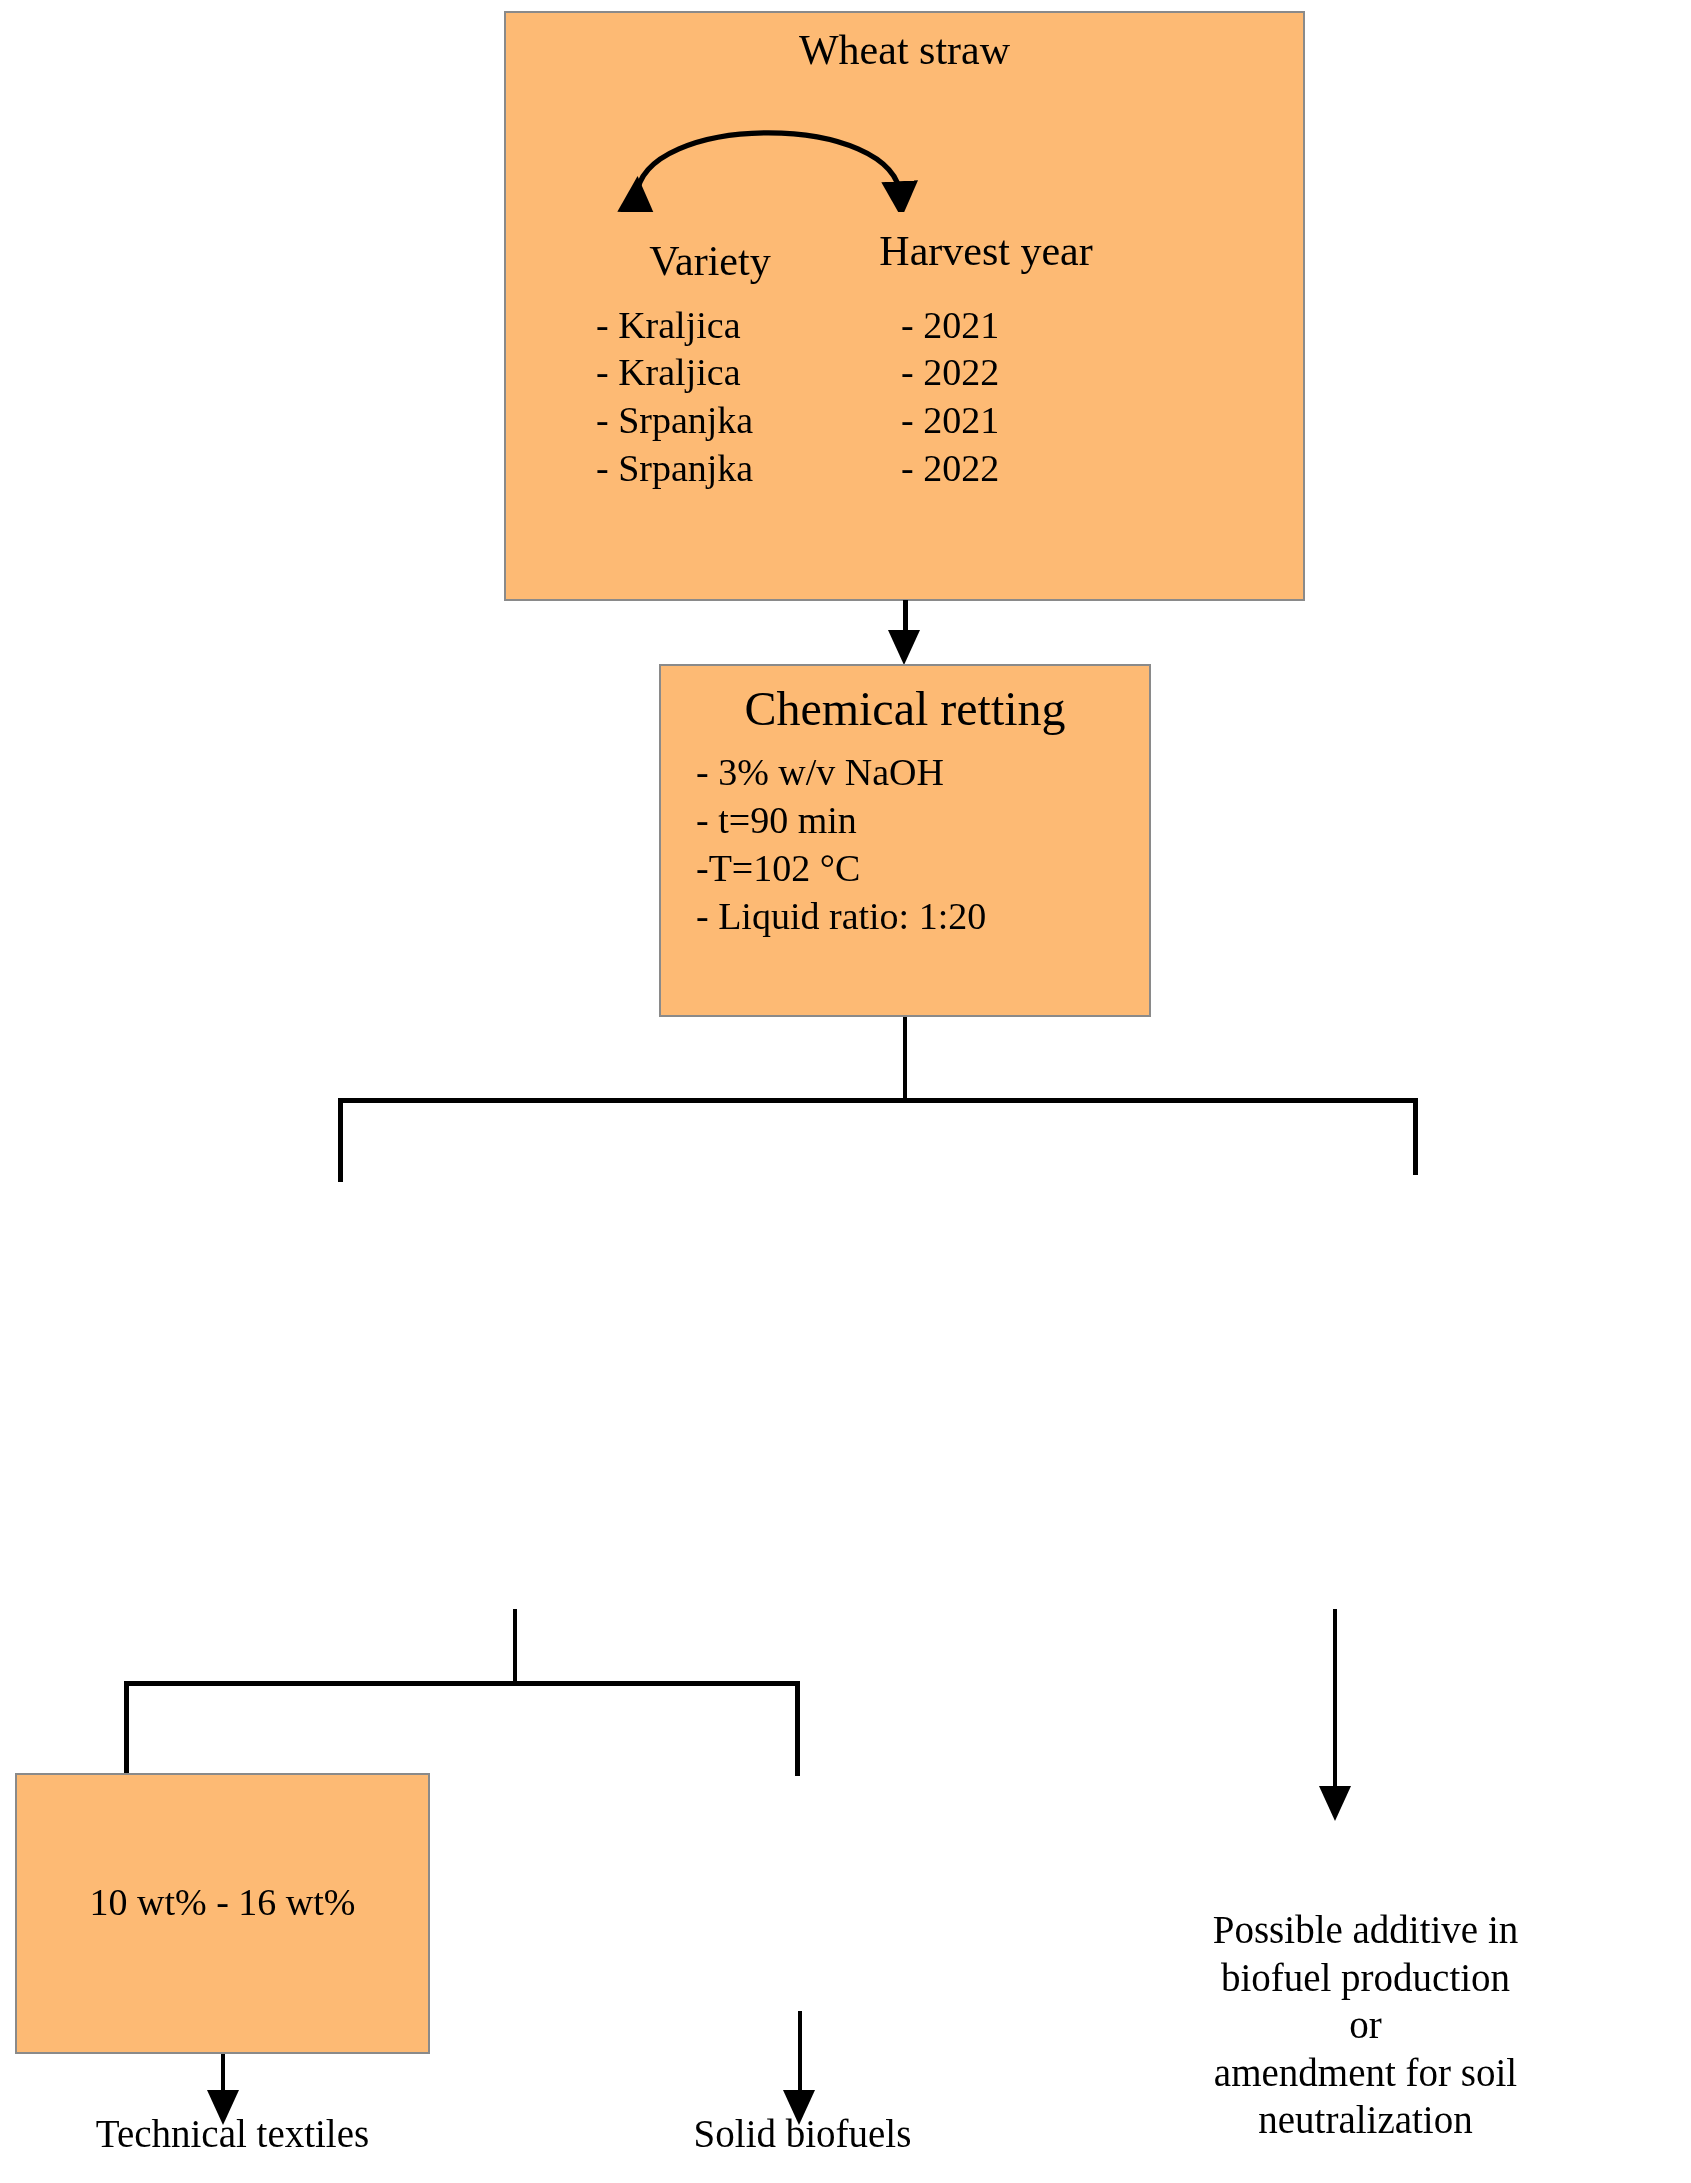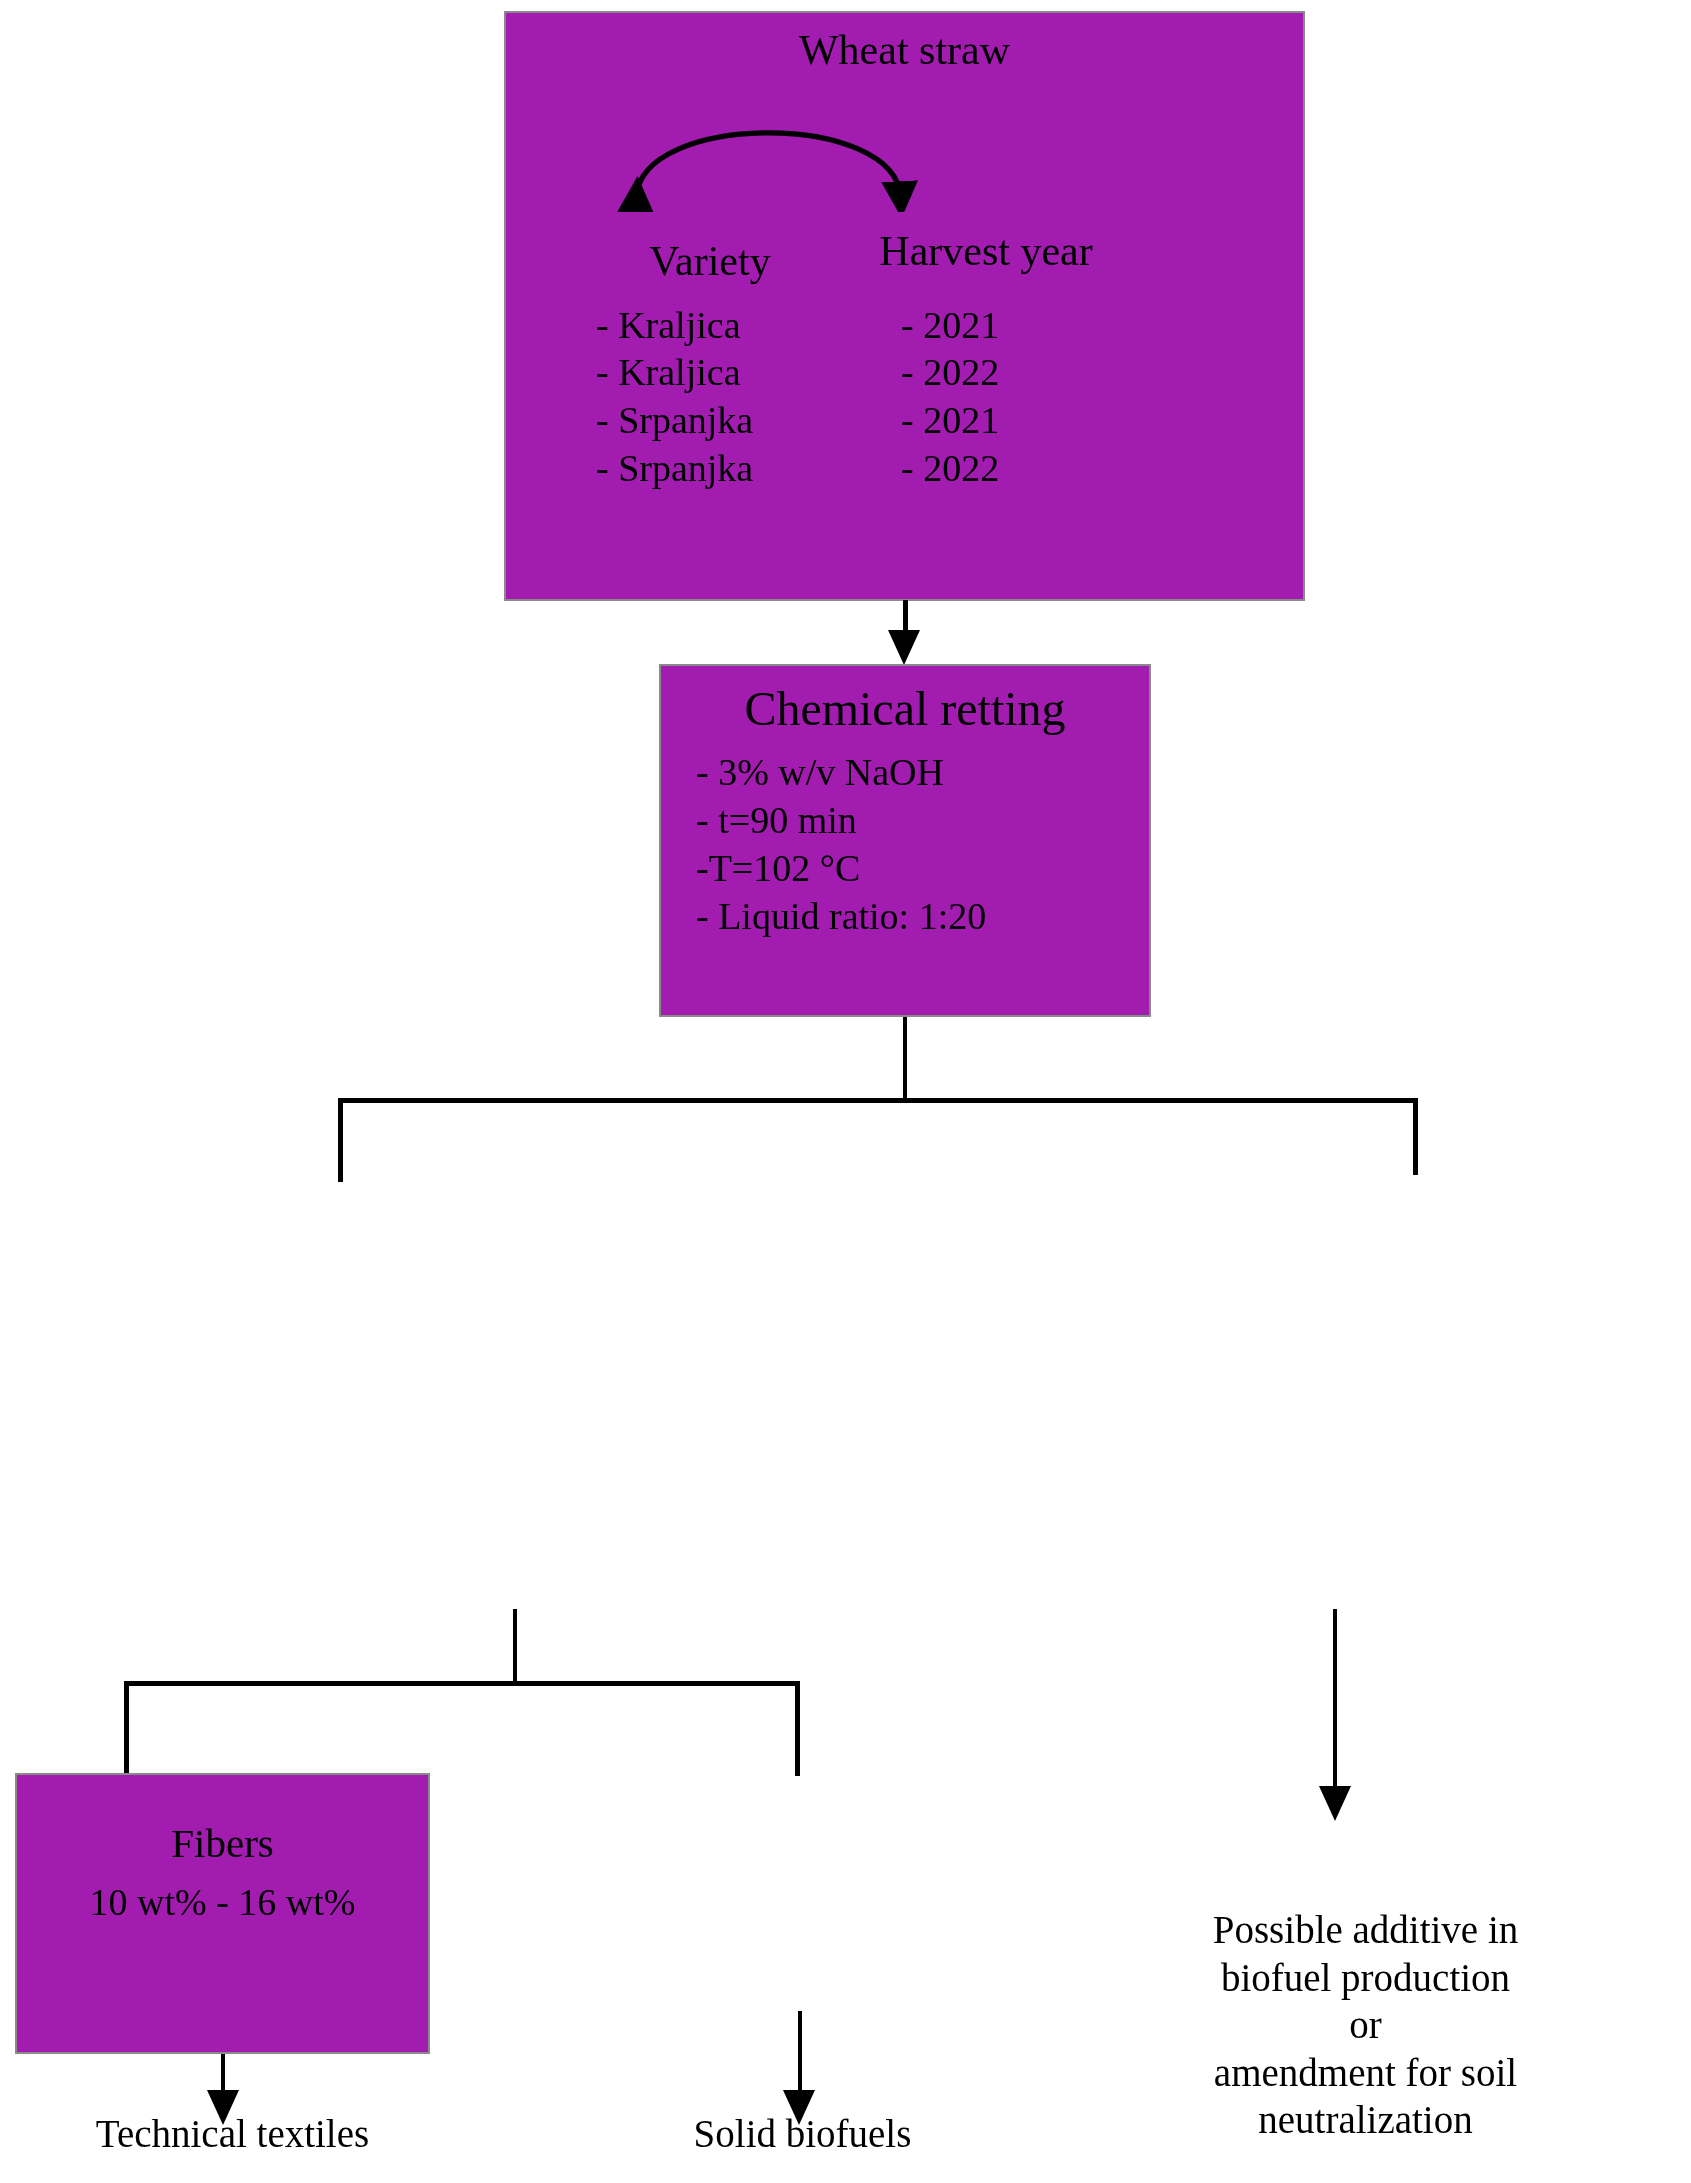--- a/index.html
+++ b/index.html
@@ -12,21 +12,21 @@
     width: 1692px;
     height: 2183px;
     background: #ffffff;
     font-family: "Liberation Serif", "DejaVu Serif", serif;
     color: #000000;
     overflow: hidden;
   }
   .box {
     position: absolute;
     border: 2.3px solid #8a8a8a;
-    background: #a21caf;
+    background: #fdba74;
     box-sizing: border-box;
   }
   .line-v, .line-h {
     position: absolute;
     background: #000000;
   }
   .arrowhead {
     position: absolute;
     width: 0;
     height: 0;
@@ -149,21 +149,20 @@
 
   <div class="line-v" style="left:513px; top:1609px; width:3.8px; height:74px;"></div>
   <div class="line-h" style="left:124px; top:1681px; width:675px; height:4.5px;"></div>
   <div class="line-v" style="left:124px; top:1681px; width:4.5px; height:95px;"></div>
   <div class="line-v" style="left:795px; top:1681px; width:4.5px; height:95px;"></div>
 
   <div class="line-v" style="left:1333px; top:1609px; width:3.8px; height:180px;"></div>
   <div class="arrowhead" style="left:1319px; top:1786px;"></div>
 
   <div class="box" id="fibers-box">
-    <div class="ctr ttl" id="fibers-title">Fibers</div>
     <div id="fibers-val">10 wt% - 16 wt%</div>
   </div>
 
   <div class="line-v" style="left:221px; top:2054px; width:3.8px; height:39px;"></div>
   <div class="arrowhead" style="left:207px; top:2090px;"></div>
 
 
   <div class="line-v" style="left:798px; top:2011px; width:3.8px; height:83px;"></div>
   <div class="arrowhead" style="left:783px; top:2090px;"></div>
 

